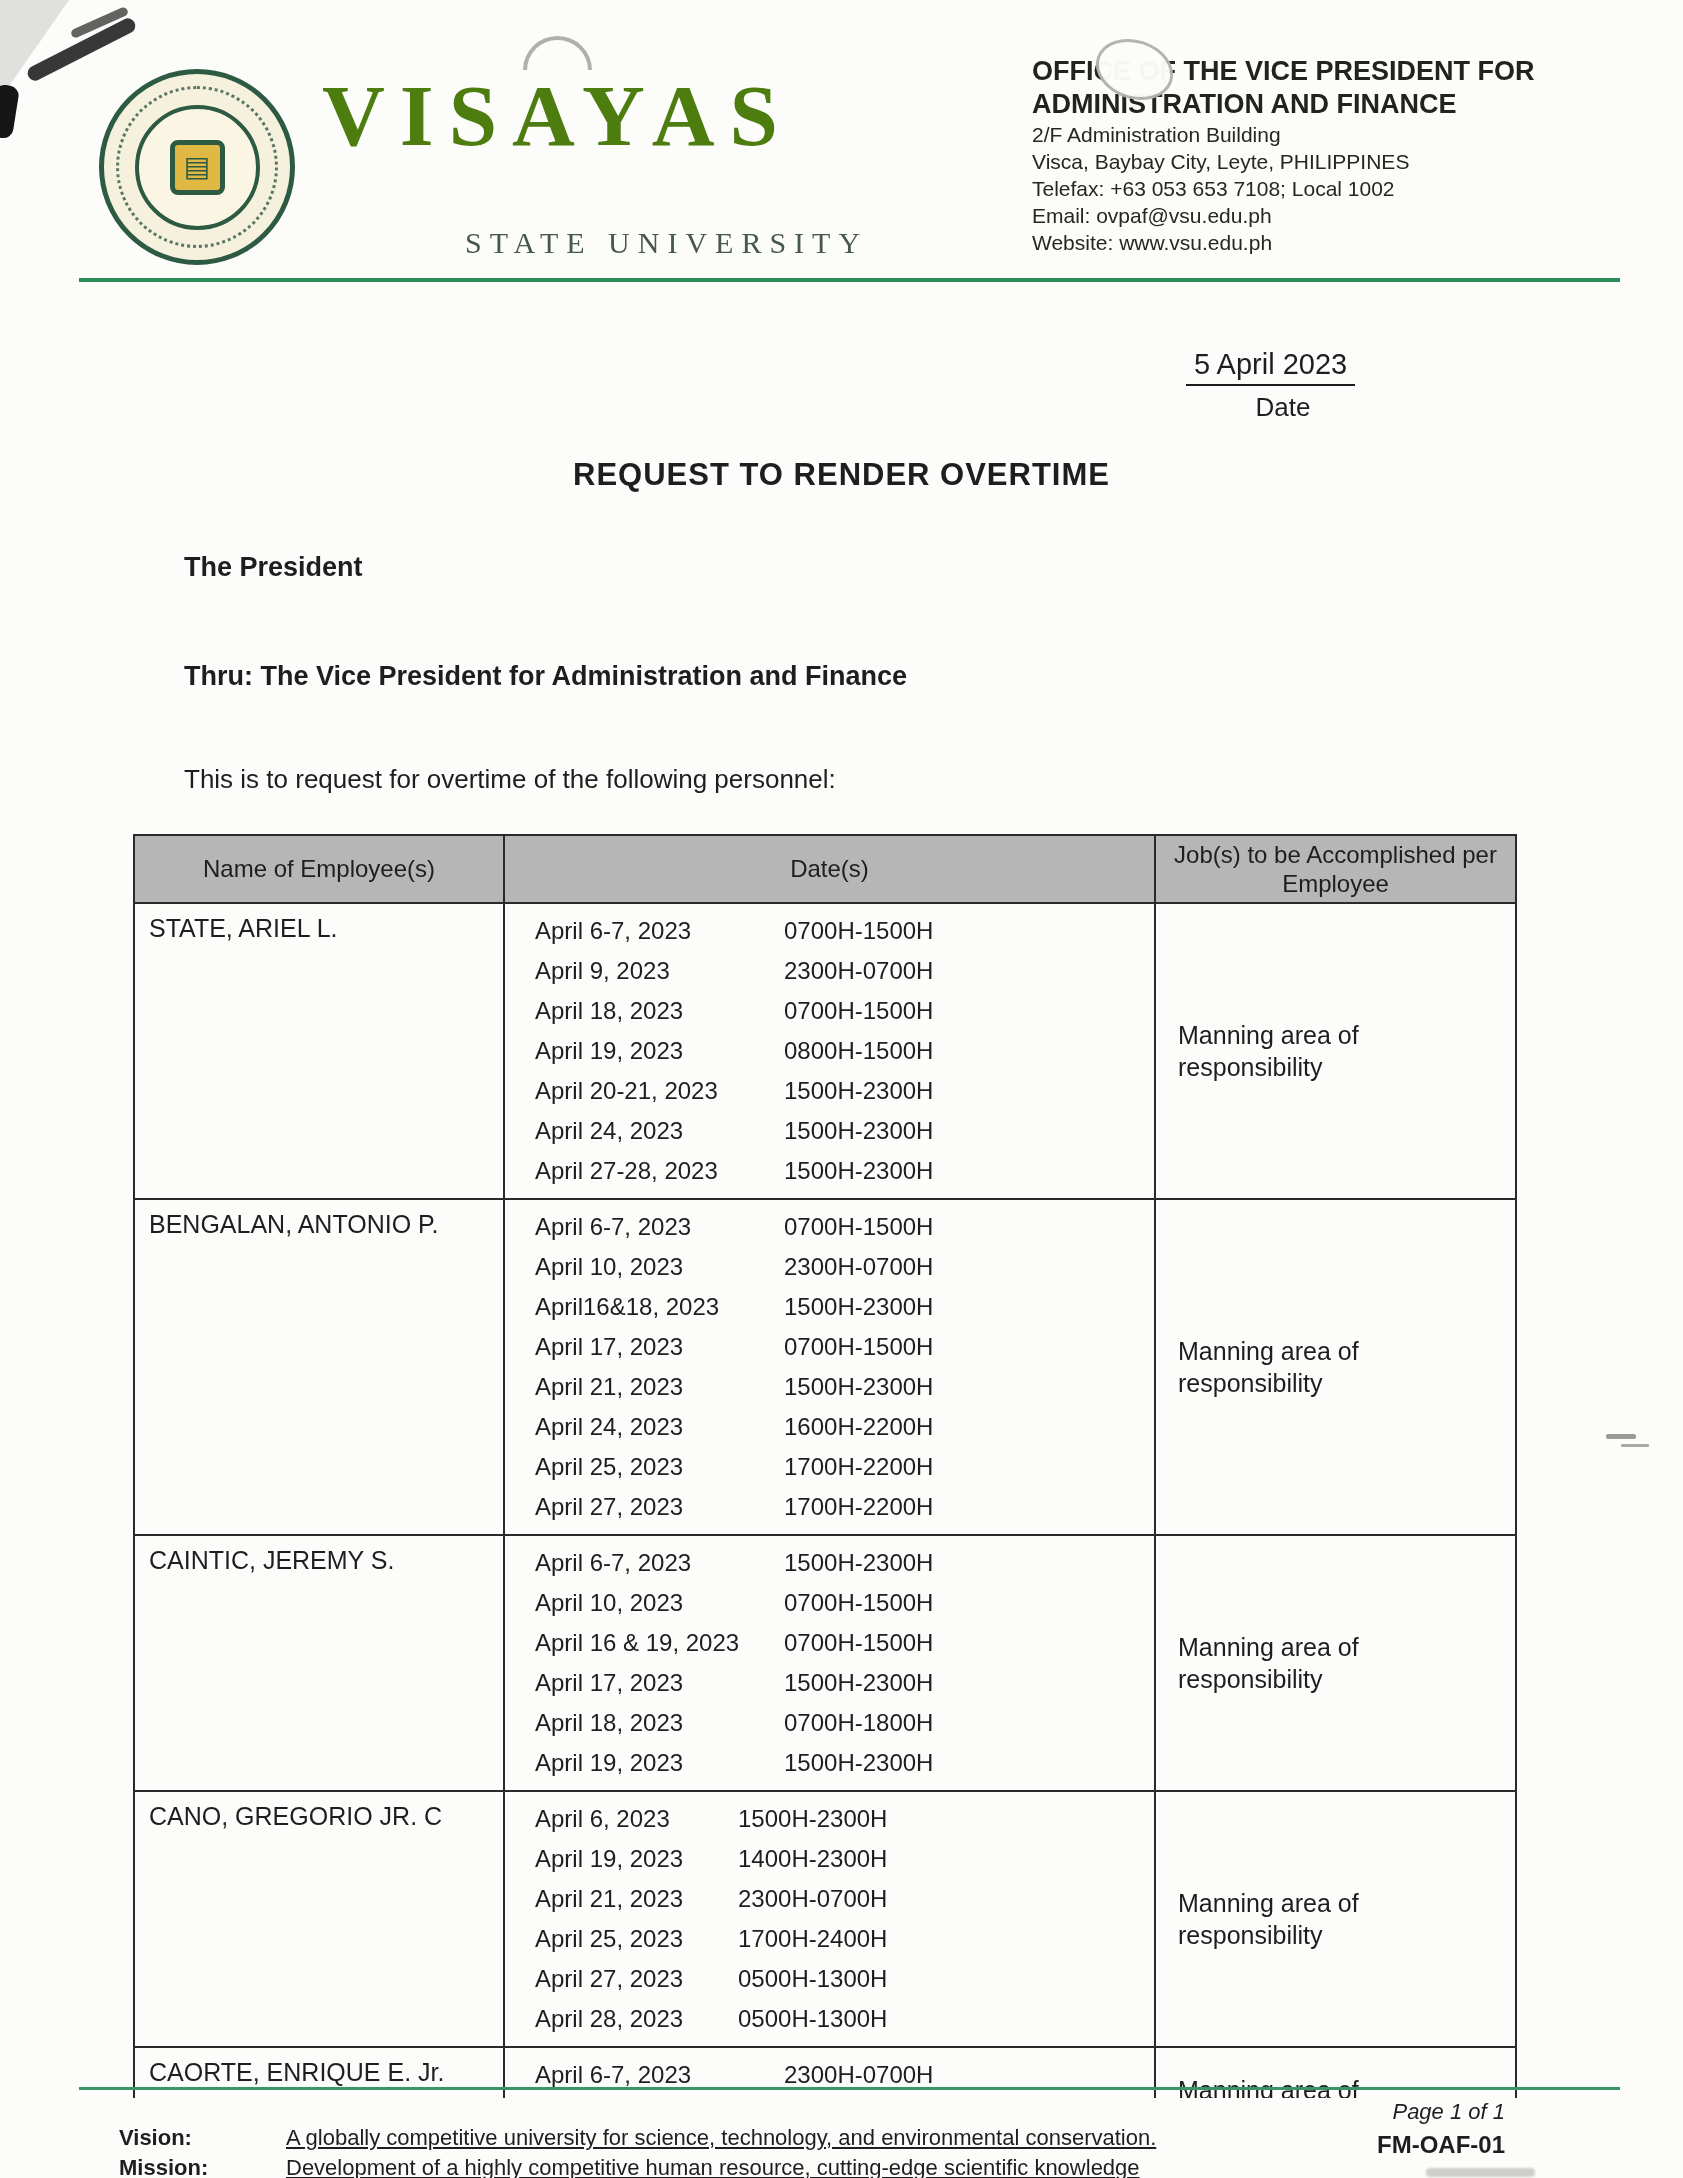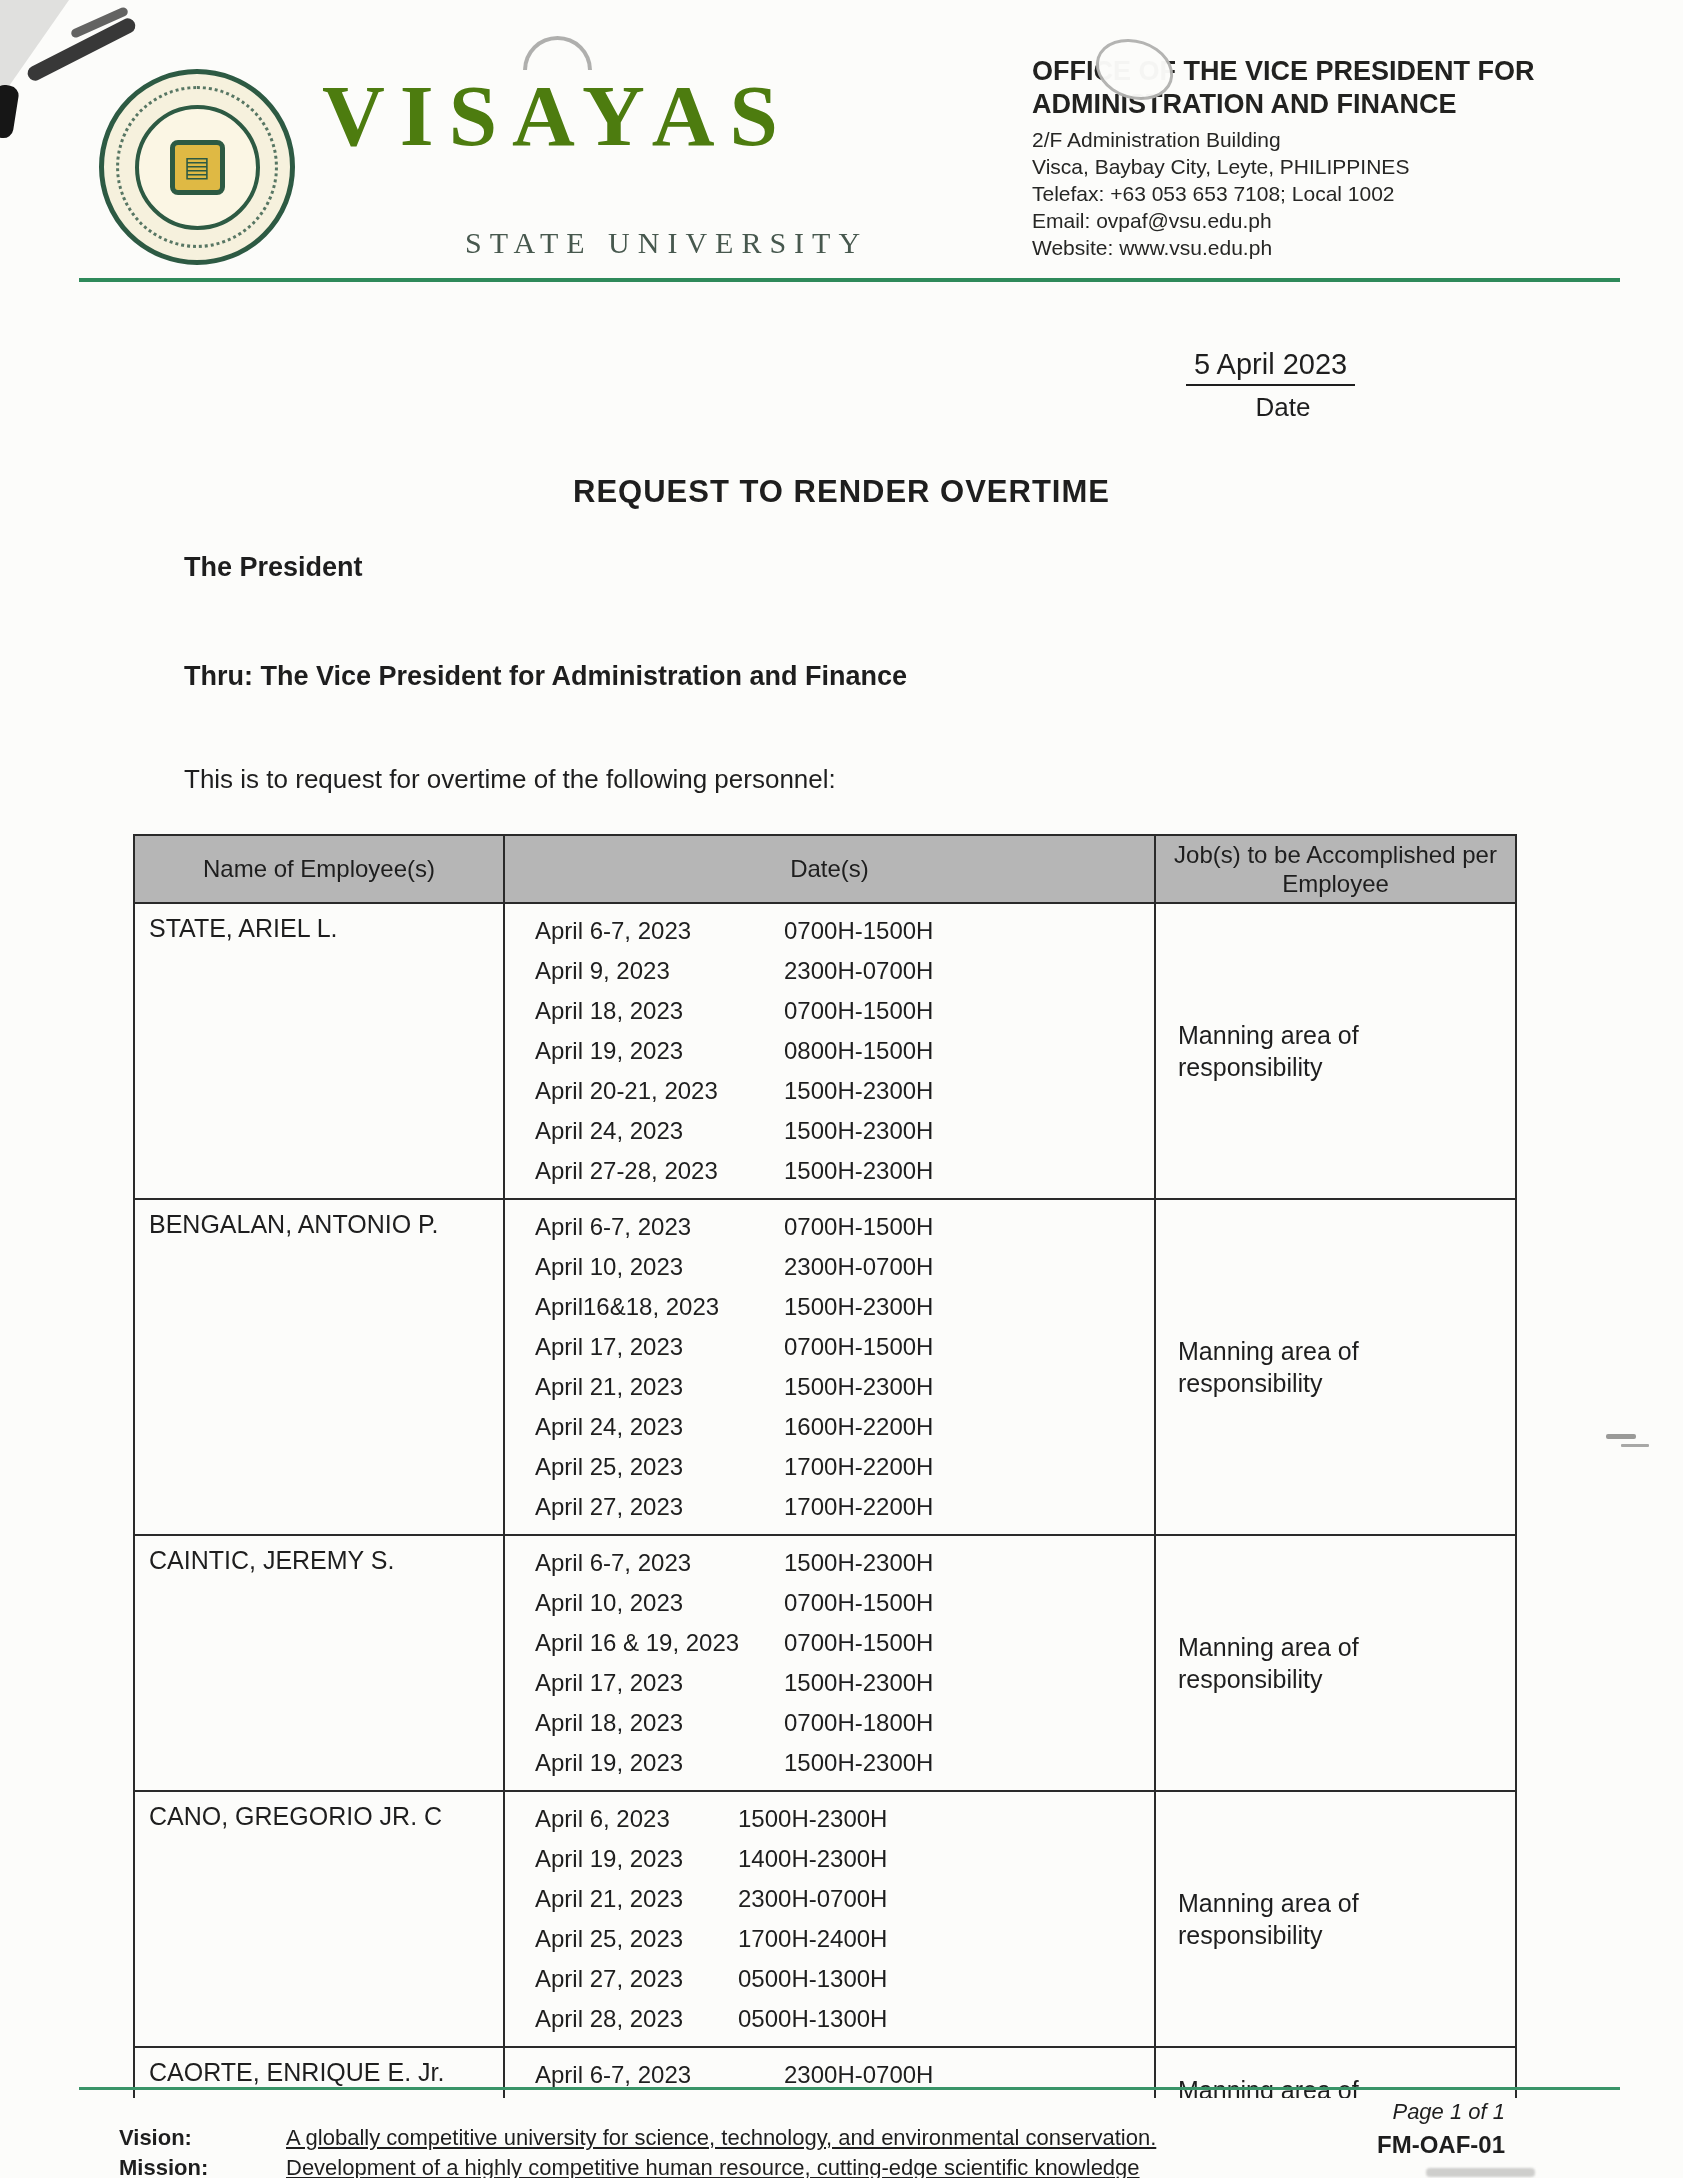--- a/index.html
+++ b/index.html
@@ -43,32 +43,32 @@
 
   .uname { position:absolute; left:322px; top:65px;
     font-family:"Liberation Serif", serif; font-size:87px; font-weight:600;
     letter-spacing:15px; color:#4d7c0f; }
   .usub { position:absolute; left:465px; top:190px;
     font-family:"Liberation Serif", serif; font-size:30px; letter-spacing:8px; color:#47584e;margin-top:36px; }
 
   .office { position:absolute; left:1032px; top:55px; width:594px; }
   .office-title { font-size:27px; font-weight:bold; line-height:33px; color:#222220; }
   .office-detail { font-size:21px; line-height:27px; color:#262624; }
-  .office-detail.first { margin-top:5px; }
+  .office-detail.first { }
 
   .rule-top { position:absolute; left:79px; top:278px; width:1541px; height:4px;
     background:#2f8a5a; }
 
   
   .date-value { position:absolute; left:1186px; top:348px; font-size:29px;
     border-bottom:2px solid #1e1e1e; padding:0 8px 3px 8px; }
   .date-label { position:absolute; left:1186px; top:392px; width:194px;
     text-align:center; font-size:26px; }
 
-  .doc-title { position:absolute; left:0; top:474px; width:1683px; text-align:center;
+  .doc-title { position:absolute; left:0; top:457px; width:1683px; text-align:center;
     font-size:31px; font-weight:bold; letter-spacing:1px; }
 
   .addressee { position:absolute; left:184px; top:552px; font-size:27px; font-weight:bold; }
   .thru      { position:absolute; left:184px; top:661px; font-size:27px; font-weight:bold; }
   .intro     { position:absolute; left:184px; top:764px; font-size:26px; }
 
   
   .ot-table { position:absolute; left:133px; top:834px; width:1384px;
     border:2px solid #2a2a2a; border-bottom:none; box-sizing:border-box; font-size:24px; }
   .ot-head { display:grid; grid-template-columns:370px 651px 1fr;

